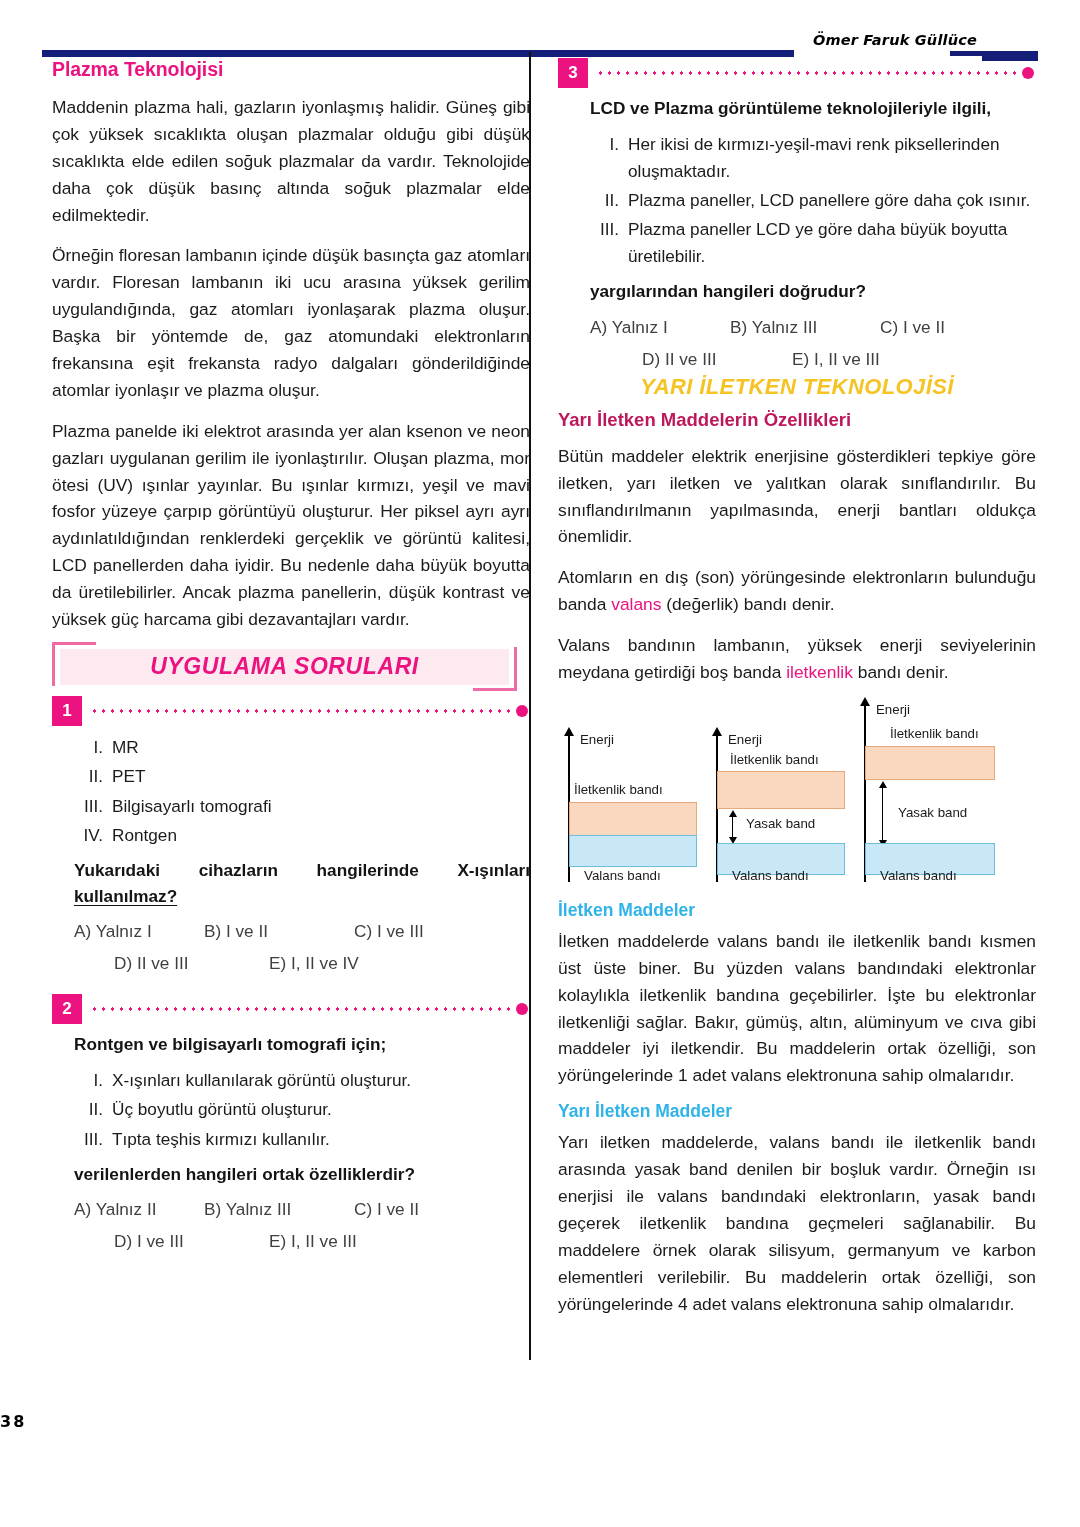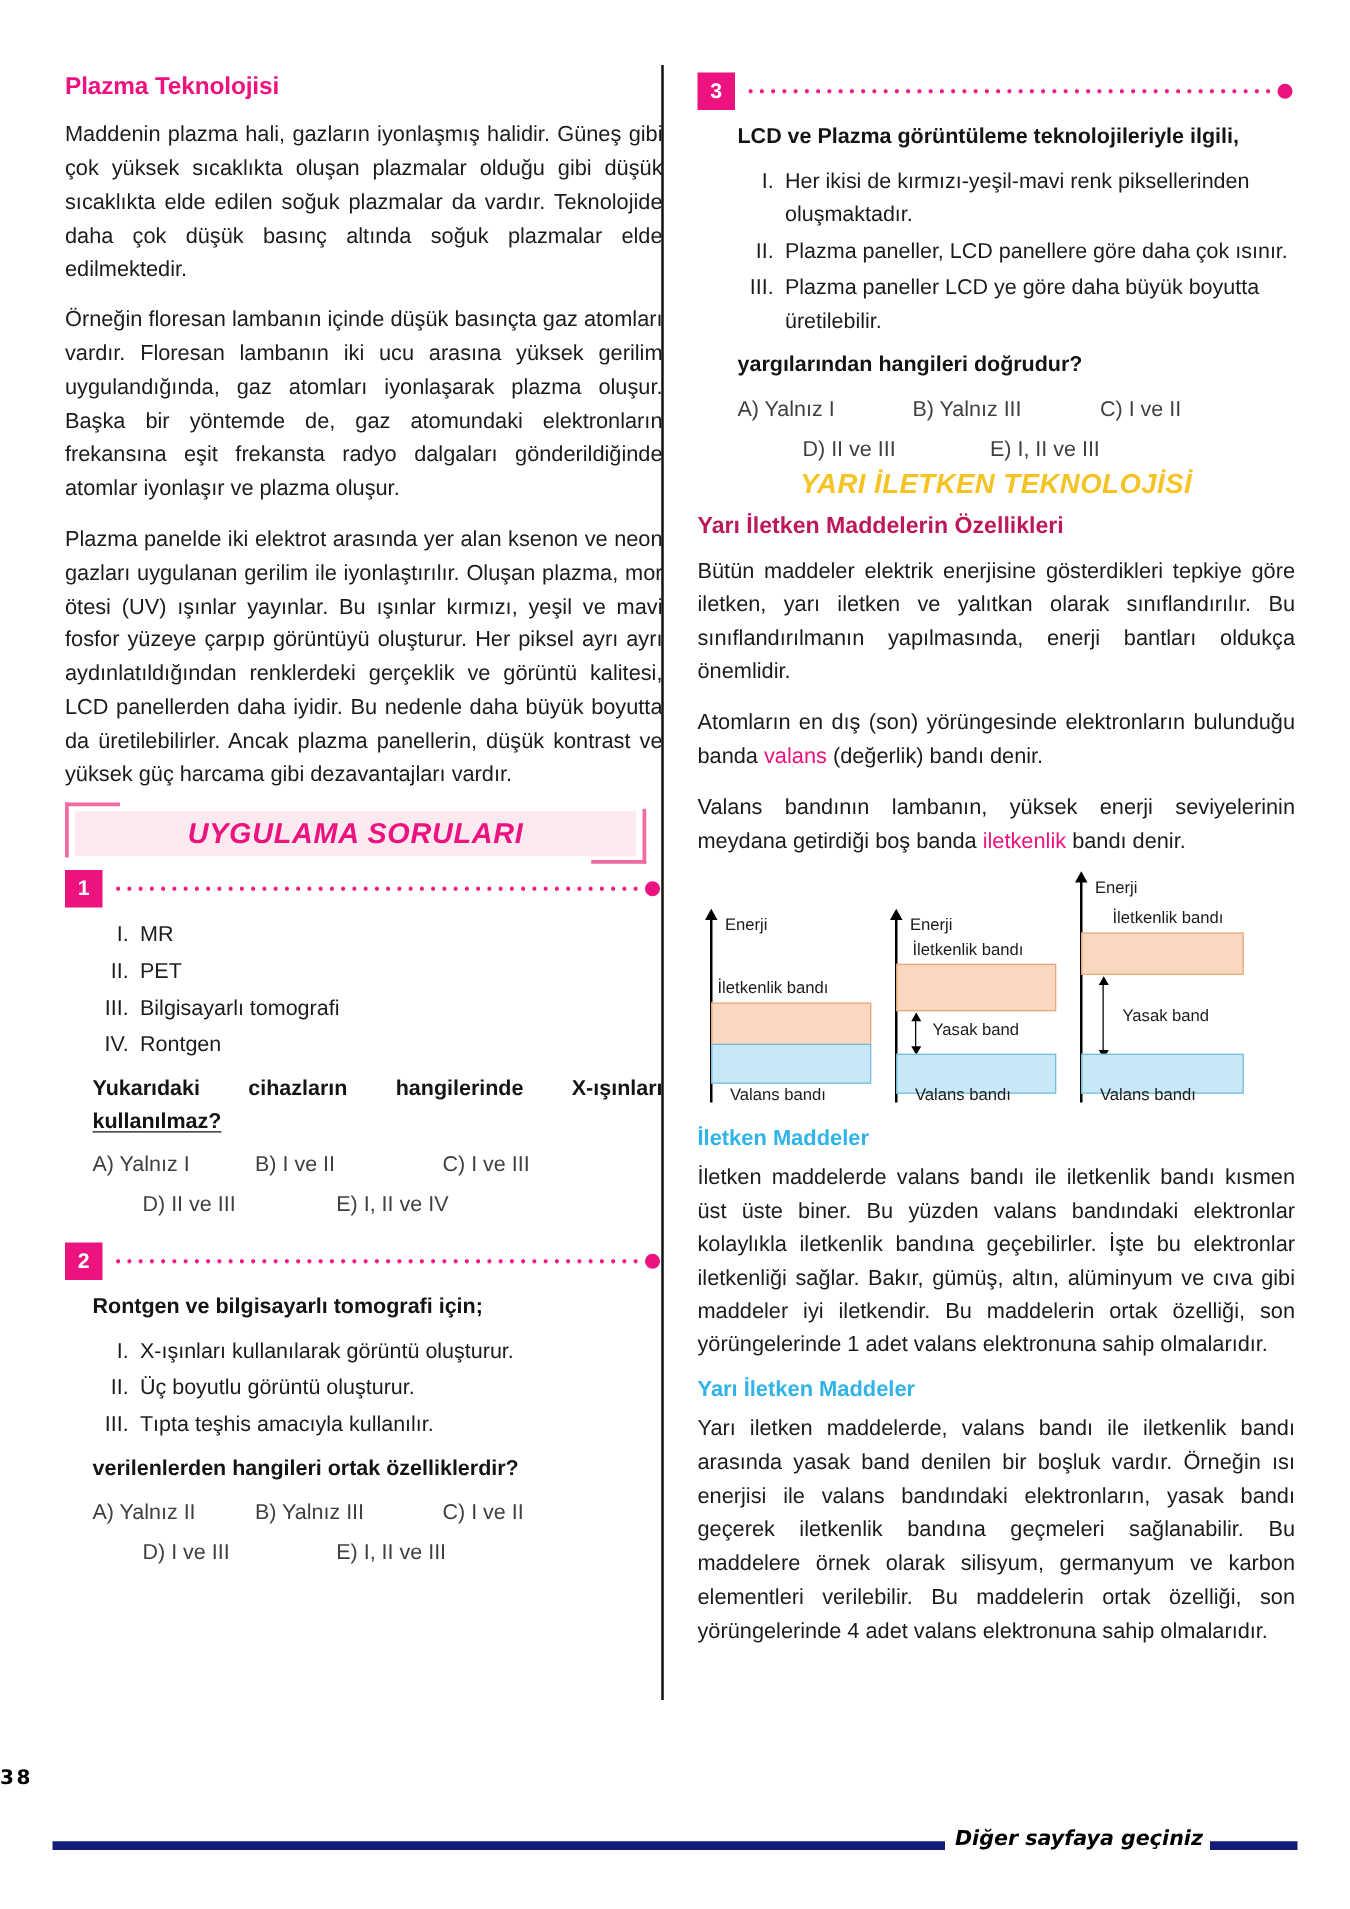--- a/index.html
+++ b/index.html
@@ -327,20 +327,26 @@
     position: absolute; left: 926px; top: 7px;
     width: 70px; height: 7px;
     background: #141e78;
   }
 </style>
 </head>
 <body>
 
 <div class="page">
 
+  <div class="header">
+    <div class="hdr-bar-a"></div>
+    <div class="hdr-author">Ömer Faruk Güllüce</div>
+    <div class="hdr-bar-b"></div>
+    <div class="hdr-bar-c"></div>
+  </div>
 
   <div class="divider"></div>
 
   <div class="col col-left">
 
     <h2 class="pink-head">Plazma Teknolojisi</h2>
 
     <p class="body">Maddenin plazma hali, gazların iyonlaşmış halidir. Güneş gibi çok yüksek sıcaklıkta oluşan plazmalar olduğu gibi düşük sıcaklıkta elde edilen soğuk plazmalar da vardır. Teknolojide daha çok düşük basınç altında soğuk plazmalar elde edilmektedir.</p>
     <p class="body">Örneğin floresan lambanın içinde düşük basınçta gaz atomları vardır. Floresan lambanın iki ucu arasına yüksek gerilim uygulandığında, gaz atomları iyonlaşarak plazma oluşur. Başka bir yöntemde de, gaz atomundaki elektronların frekansına eşit frekansta radyo dalgaları gönderildiğinde atomlar iyonlaşır ve plazma oluşur.</p>
     <p class="body">Plazma panelde iki elektrot arasında yer alan ksenon ve neon gazları uygulanan gerilim ile iyonlaştırılır. Oluşan plazma, mor ötesi (UV) ışınlar yayınlar. Bu ışınlar kırmızı, yeşil ve mavi fosfor yüzeye çarpıp görüntüyü oluşturur. Her piksel ayrı ayrı aydınlatıldığından renklerdeki gerçeklik ve görüntü kalitesi, LCD panellerden daha iyidir. Bu nedenle daha büyük boyutta da üretilebilirler. Ancak plazma panellerin, düşük kontrast ve yüksek güç harcama gibi dezavantajları vardır.</p>
@@ -401,21 +407,21 @@
         <li>
             <span class="rn">I.</span>
             <span class="rt">X-ışınları kullanılarak görüntü oluşturur.</span>
           </li>
         <li>
             <span class="rn">II.</span>
             <span class="rt">Üç boyutlu görüntü oluşturur.</span>
           </li>
         <li>
             <span class="rn">III.</span>
-            <span class="rt">Tıpta teşhis amacıyla kullanılır.</span>
+            <span class="rt">Tıpta teşhis kırmızı kullanılır.</span>
           </li>
       </ol>
       <div class="qstem">verilenlerden hangileri ortak özelliklerdir?</div>
       <div class="opts">
         <div class="opt-row1">
           <span>A) Yalnız II</span>
           <span>B) Yalnız III</span>
           <span>C) I ve II</span>
         </div>
         <div class="opt-row2">
@@ -511,19 +517,14 @@
 
     <h3 class="blue-sub">İletken Maddeler</h3>
     <p class="body tight">İletken maddelerde valans bandı ile iletkenlik bandı kısmen üst üste biner. Bu yüzden valans bandındaki elektronlar kolaylıkla iletkenlik bandına geçebilirler. İşte bu elektronlar iletkenliği sağlar. Bakır, gümüş, altın, alüminyum ve cıva gibi maddeler iyi iletkendir. Bu maddelerin ortak özelliği, son yörüngelerinde 1 adet valans elektronuna sahip olmalarıdır.</p>
 
     <h3 class="blue-sub">Yarı İletken Maddeler</h3>
     <p class="body">Yarı iletken maddelerde, valans bandı ile iletkenlik bandı arasında yasak band denilen bir boşluk vardır. Örneğin ısı enerjisi ile valans bandındaki elektronların, yasak bandı geçerek iletkenlik bandına geçmeleri sağlanabilir. Bu maddelere örnek olarak silisyum, germanyum ve karbon elementleri verilebilir. Bu maddelerin ortak özelliği, son yörüngelerinde 4 adet valans elektronuna sahip olmalarıdır.</p>
 
   </div>
 
   <div class="pagenum">38</div>
-  <div class="footer">
-    <div class="ftr-bar-a"></div>
-    <div class="ftr-txt">Diğer sayfaya geçiniz</div>
-    <div class="ftr-bar-b"></div>
-  </div>
 
 </div>
 
 </body></html>

